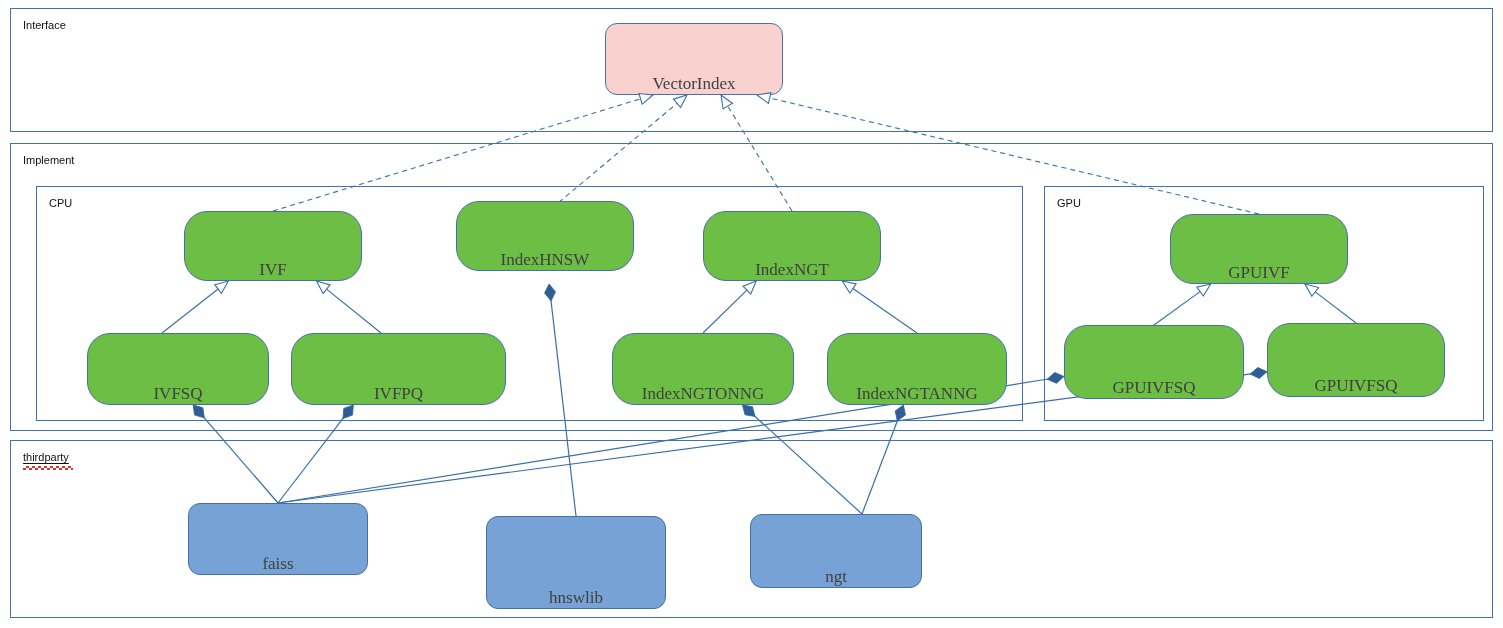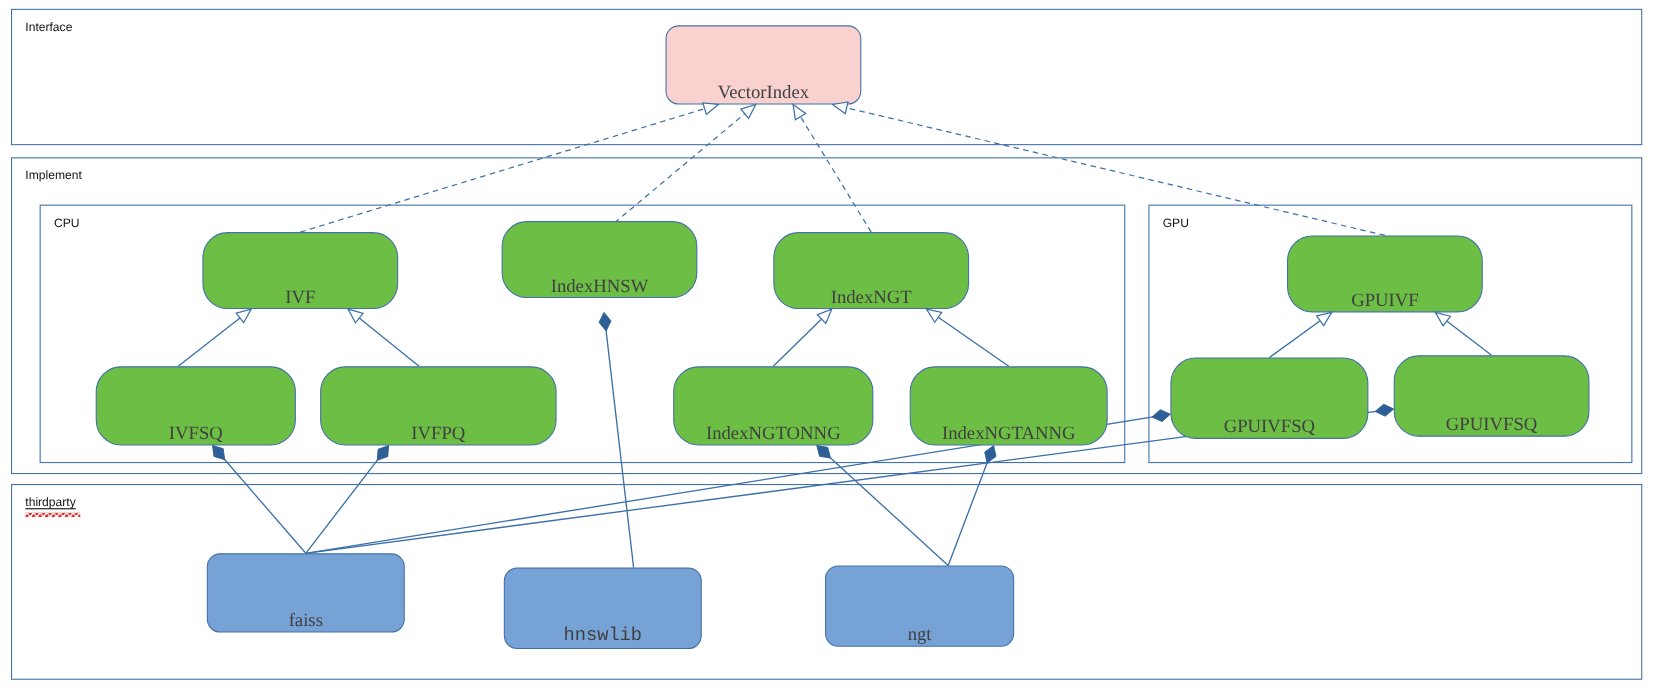--- a/index.html
+++ b/index.html
@@ -156,21 +156,21 @@
       </div>
       <div class="node impl-node" style="left: 1064px; top: 325px; width: 180px; height: 74px;">
         <span>GPUIVFSQ</span>
       </div>
       <div class="node impl-node" style="left: 1267px; top: 323px; width: 178px; height: 74px;">
         <span>GPUIVFSQ</span>
       </div>
       <div class="node thirdparty-node" style="left: 188px; top: 503px; width: 180px; height: 72px;">
         <span>faiss</span>
       </div>
-      <div class="node thirdparty-node" style="left: 458px; top: 516px; width: 180px; height: 74px; font-family: Liberation Mono, monospace;">
+      <div class="node thirdparty-node" style="left: 486px; top: 516px; width: 180px; height: 93px;">
         <span>hnswlib</span>
       </div>
       <div class="node thirdparty-node" style="left: 750px; top: 514px; width: 172px; height: 74px;">
         <span>ngt</span>
       </div>
     </div>
 
   <svg id="edges-over" viewBox="0 0 1503 628">
       <polygon points="653,95 642.1722091293348,104.05587902200219 638.9606189036331,93.53515242056551" fill="#ffffff" stroke="#3A6FA8" stroke-width="1.1"></polygon>
       <polygon points="687,95 680.5688480075127,107.5654400658921 673.5034867333492,99.13450476394904" fill="#ffffff" stroke="#3A6FA8" stroke-width="1.1"></polygon>

